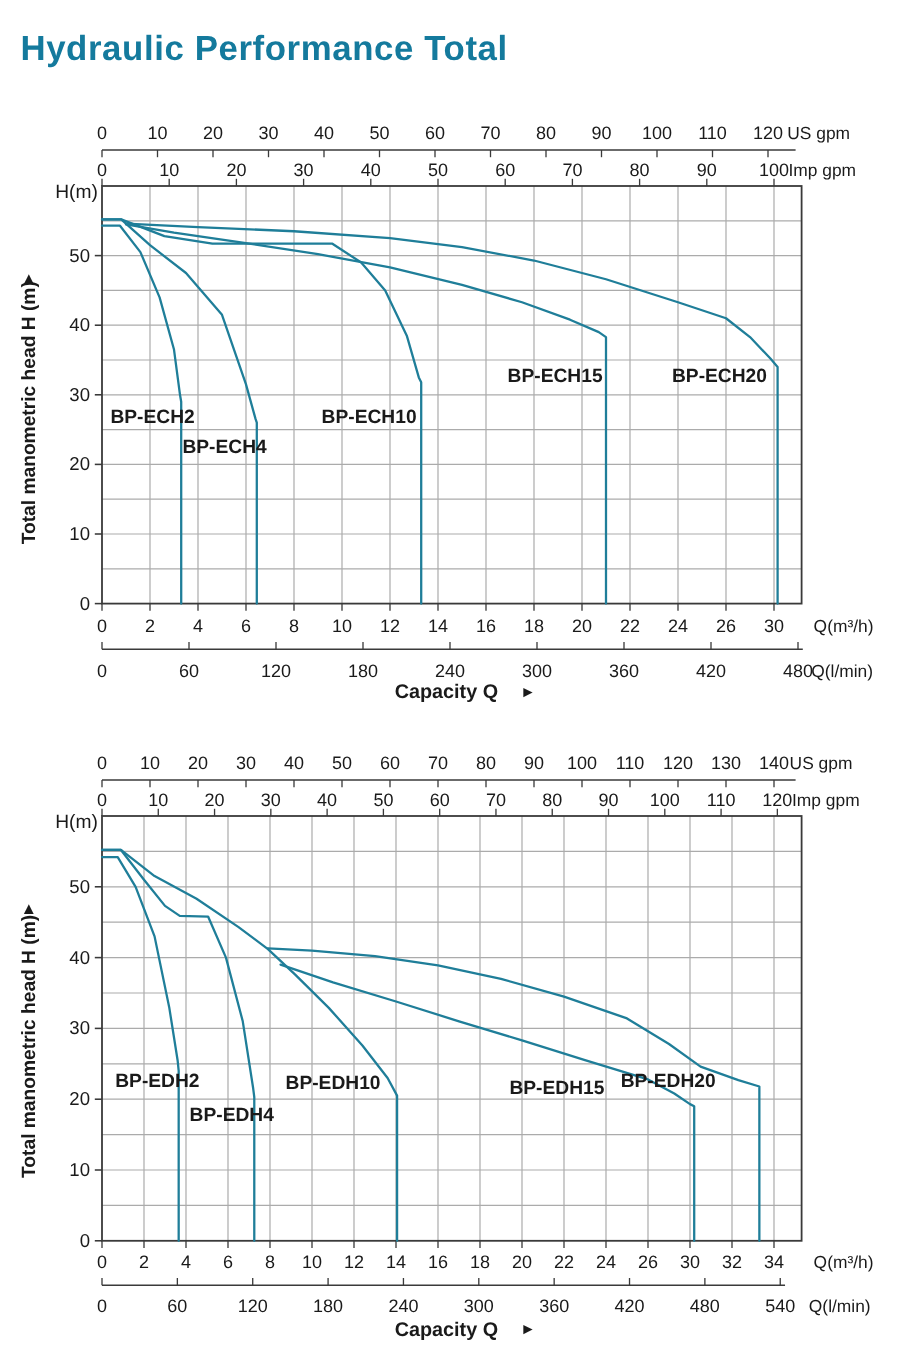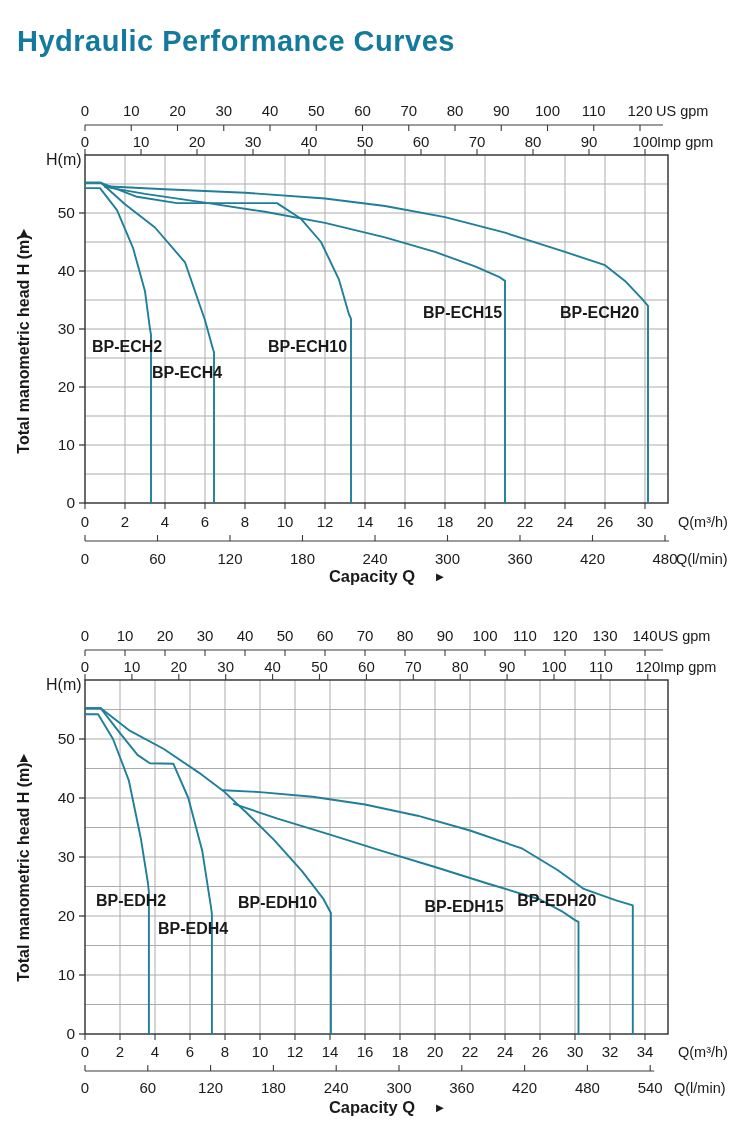--- a/index.html
+++ b/index.html
@@ -4,21 +4,21 @@
 <style>
   html,body{margin:0;padding:0;background:#ffffff;}
   body{width:750px;height:1141px;position:relative;font-family:"Liberation Sans",sans-serif;overflow:hidden;}
   #page-title{position:absolute;left:17px;top:6px;font-size:29px;font-weight:bold;letter-spacing:0.5px;}
   #chart-stage{position:absolute;left:0;top:0;}
   svg text{font-family:"Liberation Sans",sans-serif;}
 </style>
 </head>
 <body>
 
-<h1 id="page-title" style="color: rgb(20, 122, 157);">Hydraulic Performance Curves</h1>
+<h1 id="page-title" style="color: rgb(20, 122, 157);">Hydraulic Performance Total</h1>
 
 <div id="chart-stage">
   <svg id="chart-svg" width="750" height="1141" viewBox="0 0 750 1141" xmlns="http://www.w3.org/2000/svg">
       <line x1="125" y1="155" x2="125" y2="503" stroke="#ABABAB" stroke-width="1"></line>
       <line x1="165" y1="155" x2="165" y2="503" stroke="#ABABAB" stroke-width="1"></line>
       <line x1="205" y1="155" x2="205" y2="503" stroke="#ABABAB" stroke-width="1"></line>
       <line x1="245" y1="155" x2="245" y2="503" stroke="#ABABAB" stroke-width="1"></line>
       <line x1="285" y1="155" x2="285" y2="503" stroke="#ABABAB" stroke-width="1"></line>
       <line x1="325" y1="155" x2="325" y2="503" stroke="#ABABAB" stroke-width="1"></line>
       <line x1="365" y1="155" x2="365" y2="503" stroke="#ABABAB" stroke-width="1"></line>

